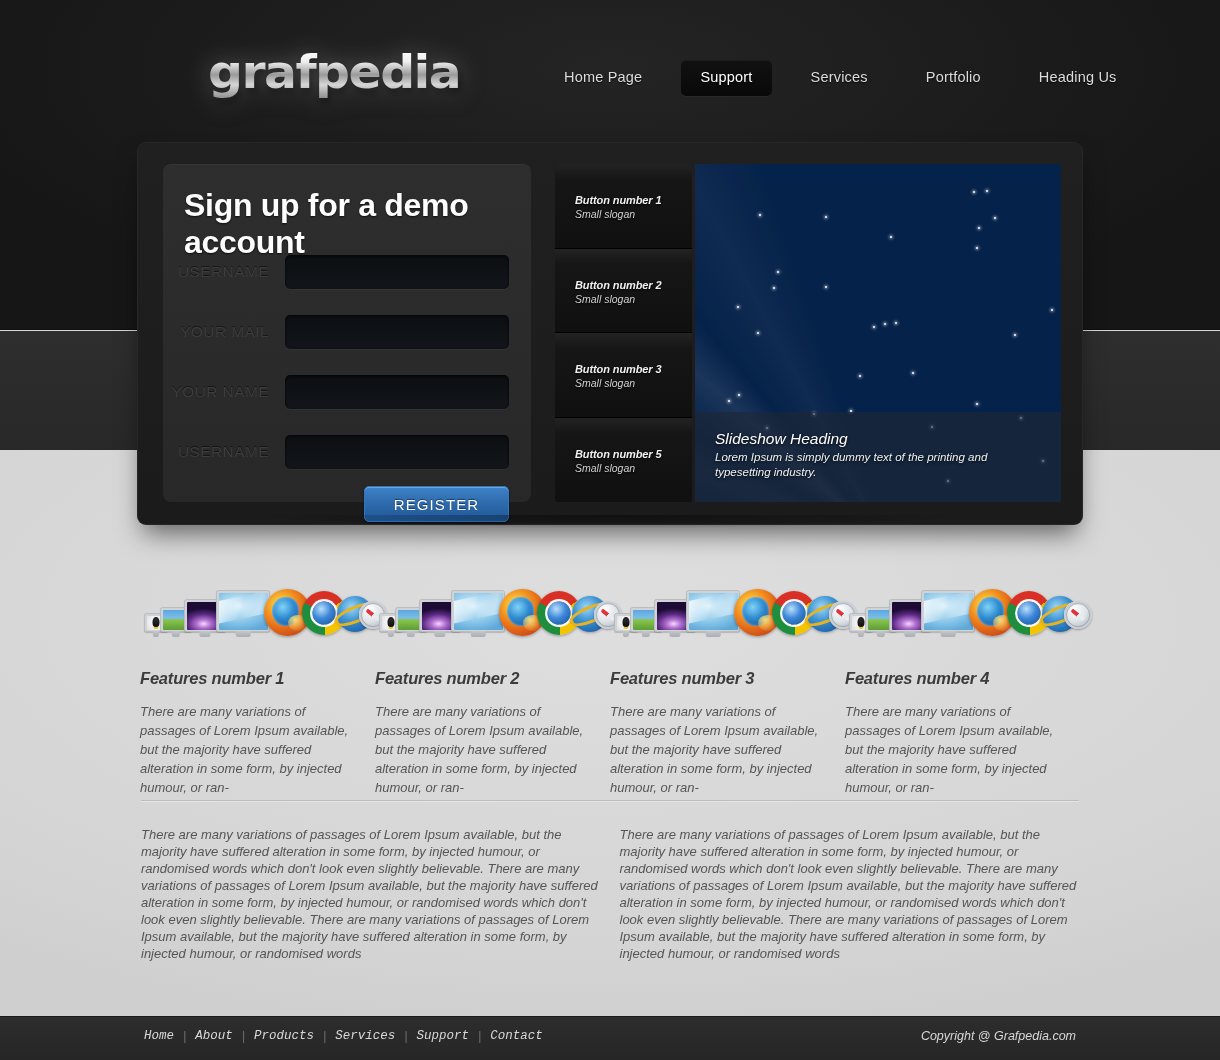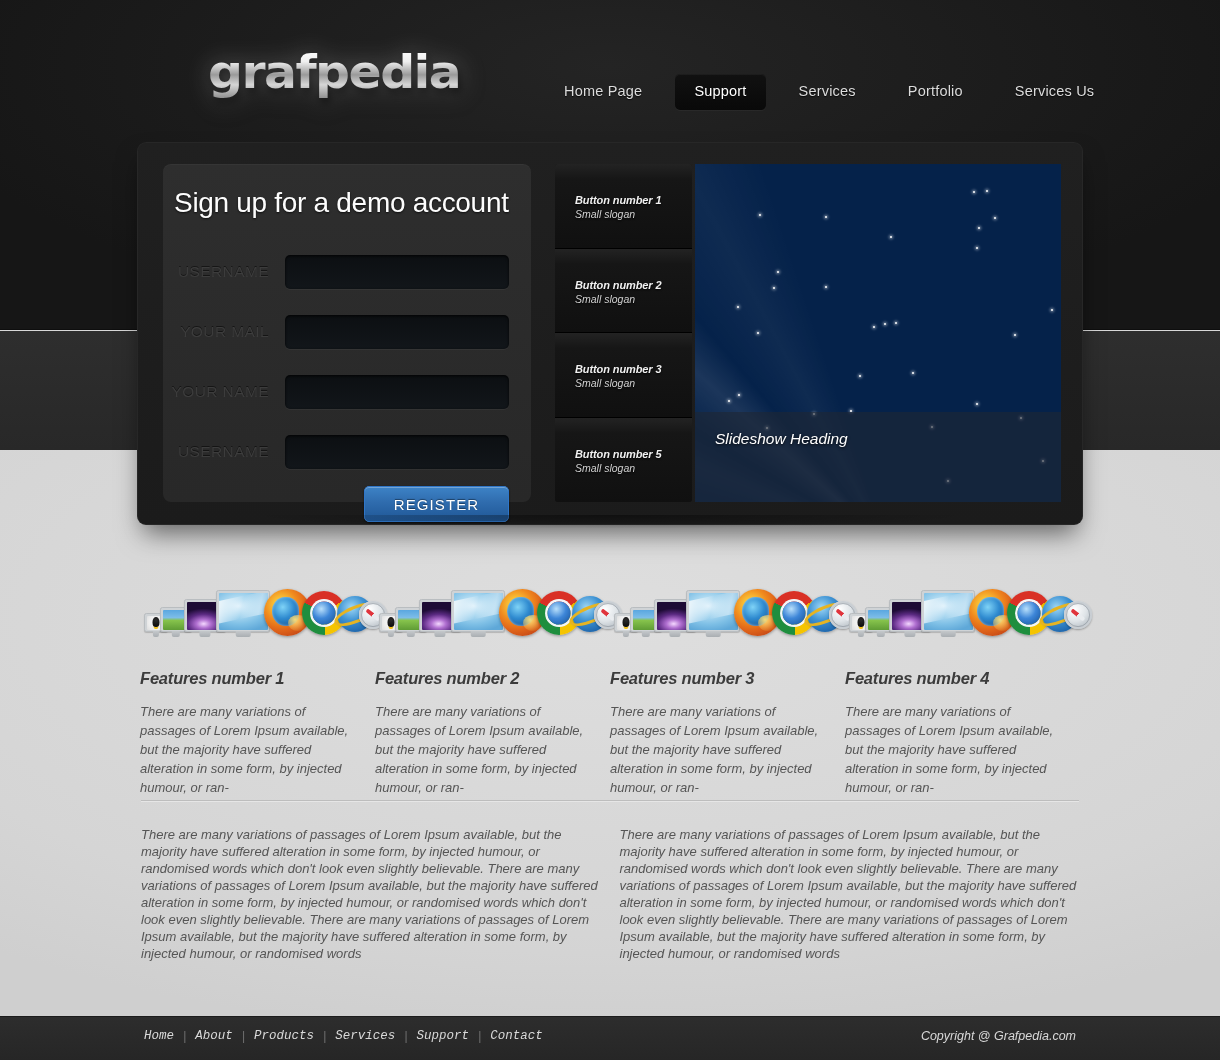--- a/index.html
+++ b/index.html
@@ -57,22 +57,22 @@
     color: #f2f2f2;
     background: linear-gradient(#ffffff 8%, #efefef 32%, #9a9a9a 56%, #d6d6d6 74%, #8c8c8c 100%);
     -webkit-background-clip: text;
     background-clip: text;
     -webkit-text-fill-color: transparent;
     filter: drop-shadow(0 0 12px rgba(255,255,255,0.30)) drop-shadow(2px 4px 4px rgba(0,0,0,0.9));
     transform: scaleX(1.04);
     transform-origin: left center;
   }
   .nav {
-    position: absolute; left: 405px; top: 74px;
-    display: flex; align-items: center; gap: 14px;
+    position: absolute; left: 405px; top: 60px;
+    display: flex; align-items: center; gap: 20px;
   }
   .nav-item {
     padding: 9px 19px 11px;
     font-size: 14.5px;
     color: #dcdcdc;
     letter-spacing: 0.2px;
     border-radius: 5px;
     white-space: nowrap;
     cursor: pointer;
     text-shadow: 0 1px 1px rgba(0,0,0,0.8);
@@ -100,22 +100,22 @@
 
   
   .signup {
     position: absolute; left: 26px; top: 22px; width: 368px; height: 338px;
     background: #2b2b2b;
     background-image: linear-gradient(#2e2e2e, #282828);
     border-radius: 8px;
     box-shadow: inset 0 1px 0 rgba(255,255,255,0.035);
   }
   .signup-title {
-    position: absolute; left: 11px; top: 23px;
-    font-size: 28px; color: #fdfdfd; font-weight: normal;
+    position: absolute; left: 21px; top: 23px;
+    font-size: 32px; color: #fdfdfd; font-weight: bold;
     letter-spacing: -0.3px;
     text-shadow: 0 1px 2px rgba(0,0,0,0.7);
   }
   .form-rows { position: absolute; left: 0; top: 78px; width: 368px; }
   .form-row {
     display: flex; align-items: center; justify-content: flex-end;
     height: 60px; padding-right: 22px; gap: 16px;
   }
   .form-label {
     font-size: 15.5px;
@@ -386,21 +386,21 @@
   <div class="band-content"></div>
   <div class="band-footer"></div>
 
   <div class="header-inner">
     <div class="logo">grafpedia</div>
     <div class="nav">
       <div class="nav-item">Home Page</div>
       <div class="nav-item active">Support</div>
       <div class="nav-item">Services</div>
       <div class="nav-item">Portfolio</div>
-      <div class="nav-item">Services Us</div>
+      <div class="nav-item">Heading Us</div>
     </div>
   </div>
 
   <div class="hero-wrap">
 
     <div class="signup">
       <div class="signup-title">Sign up for a demo account</div>
 
       <div class="form-rows">
         <div class="form-row">
@@ -473,20 +473,21 @@
         <span class="star" style="left:118px; top:249px;"></span>
         <span class="star" style="left:281px; top:239px;"></span>
         <span class="star" style="left:236px; top:262px;"></span>
         <span class="star" style="left:325px; top:253px;"></span>
         <span class="star" style="left:71px;  top:263px;"></span>
         <span class="star" style="left:347px; top:296px;"></span>
         <span class="star" style="left:252px; top:316px;"></span>
       </div>
       <div class="caption">
         <div class="caption-title">Slideshow Heading</div>
+        <div class="caption-text">Lorem Ipsum is simply dummy text of the printing and typesetting industry.</div>
       </div>
     </div>
   </div>
   <div class="hero-shadow"></div>
 
   <div class="features">
 
     <div class="feature">
       <div class="feature-art">
         <div class="art">

